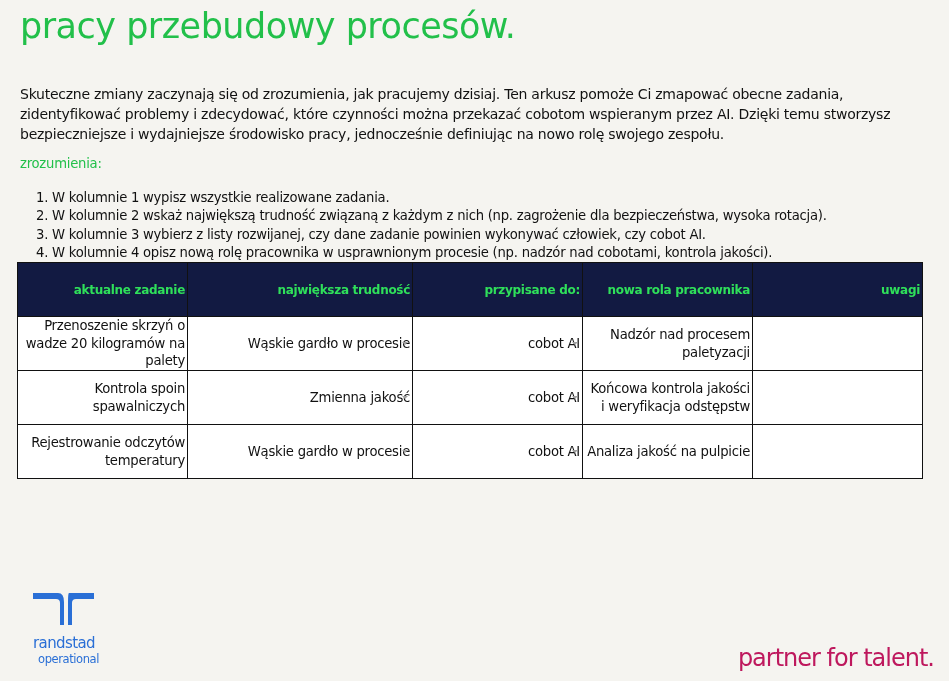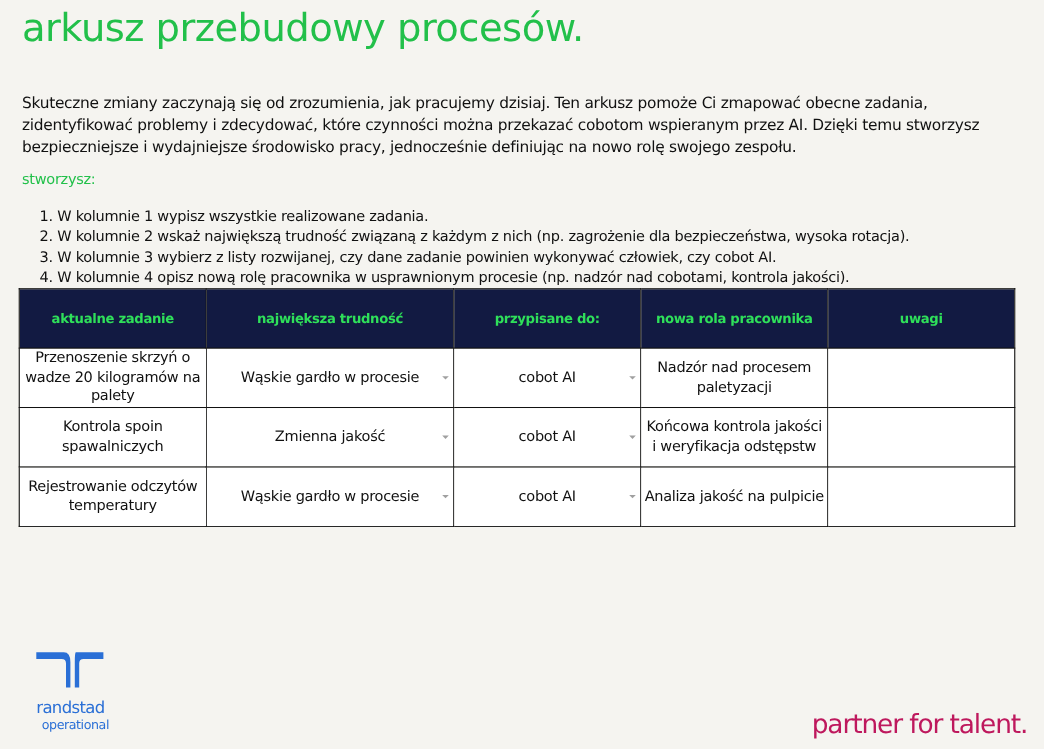--- a/index.html
+++ b/index.html
@@ -32,21 +32,21 @@
     table.sheet {
       position: absolute; left: 17px; top: 262px;
       border-collapse: collapse;
       table-layout: fixed;
       width: 906px;
     }
     table.sheet th, table.sheet td {
       border: 1px solid #111;
       padding: 0 2px;
       vertical-align: middle;
-      text-align: center;
+      text-align: right;
       overflow: hidden;
     }
     table.sheet th {
       background: #121a42;
       color: #2fe05a;
       font-size: 12px;
       font-weight: bold;
       height: 53px;
       letter-spacing: -0.3px;
     }
@@ -81,26 +81,26 @@
     }
     .tagline {
       position: absolute; right: 15px; top: 644px;
       font-size: 24px; color: #be185d; letter-spacing: -1px;
       white-space: nowrap;
     }
   </style>
 </head>
 <body>
 
-<h1 class="title">arkusz przebudowy procesów.</h1>
+<h1 class="title">pracy przebudowy procesów.</h1>
 
 <p class="intro">Skuteczne zmiany zaczynają się od zrozumienia, jak pracujemy dzisiaj. Ten arkusz pomoże Ci zmapować obecne zadania, zidentyfikować problemy i zdecydować, które czynności można przekazać cobotom wspieranym przez AI. Dzięki temu stworzysz bezpieczniejsze i wydajniejsze środowisko pracy, jednocześnie definiując na nowo rolę swojego zespołu.</p>
 
 <div class="instr-block">
-  <div class="instr-heading">stworzysz:</div>
+  <div class="instr-heading">zrozumienia:</div>
   <ul class="instr-list">
     <li>1. W kolumnie 1 wypisz wszystkie realizowane zadania.</li>
     <li>2. W kolumnie 2 wskaż największą trudność związaną z każdym z nich (np. zagrożenie dla bezpieczeństwa, wysoka rotacja).</li>
     <li>3. W kolumnie 3 wybierz z listy rozwijanej, czy dane zadanie powinien wykonywać człowiek, czy cobot AI.</li>
     <li>4. W kolumnie 4 opisz nową rolę pracownika w usprawnionym procesie (np. nadzór nad cobotami, kontrola jakości).</li>
   </ul>
 </div>
 
 <table class="sheet">
   <colgroup>

